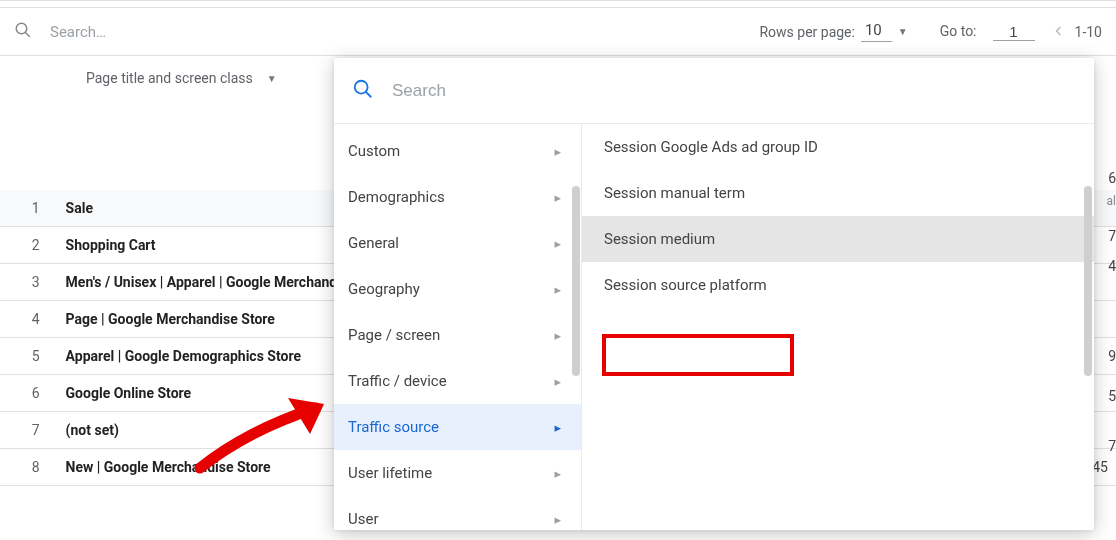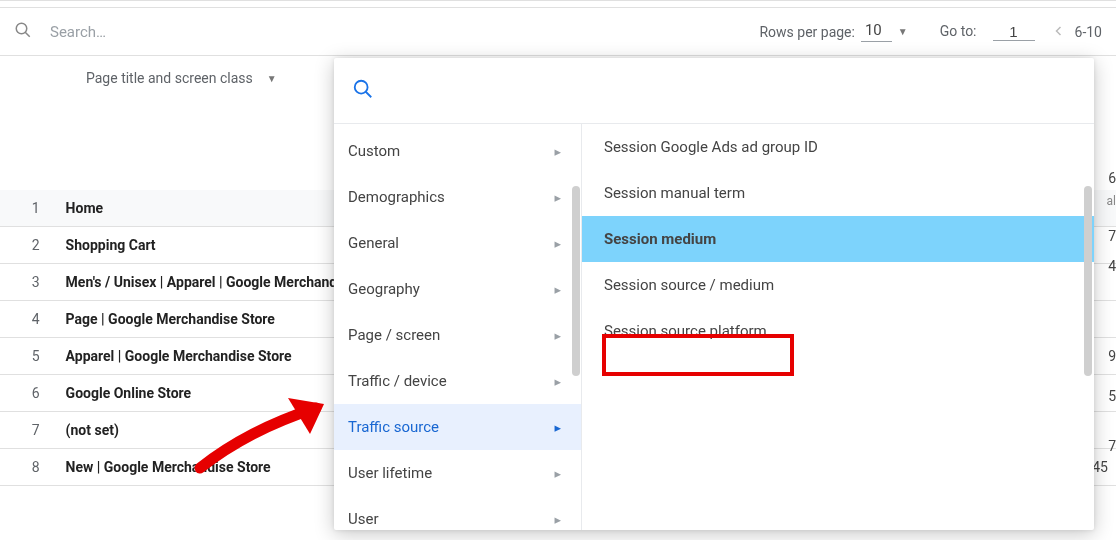--- a/index.html
+++ b/index.html
@@ -95,21 +95,21 @@
   .panel .right {
     flex: 1;
     overflow-y: auto;
     position: relative;
   }
   .panel .right .item {
     height: 46px; display: flex; align-items: center;
     padding: 0 22px; font-size: 15px; color: #444; cursor: pointer;
   }
   .panel .right .item.cut { height: 24px; align-items: flex-end; color: #555; padding-bottom: 6px; }
-  .panel .right .item.sel { background: #7dd3fc; font-weight: bold; }
+  .panel .right .item.sel { background: #e5e5e5; }
   .highlight-box {
     position: absolute;
     border: 4px solid #e60000;
     pointer-events: none;
   }
   .arrow-ann { position: absolute; pointer-events: none; }
   
   .thumb-left { position: absolute; top: 128px; right: 0; width: 8px; height: 190px; background: #cfcfcf; border-radius: 4px; }
   .thumb-right { position: absolute; top: 128px; right: 0; width: 8px; height: 190px; background: #cfcfcf; border-radius: 4px; }
 </style>
@@ -135,55 +135,55 @@
   <span class="goto">
     <span>Go to:</span>
     <input value="1" style="">
   </span>
   <span class="pager">
     <span>
       <svg width="12" height="12" viewBox="0 0 24 24" fill="none" stroke="#bbb" stroke-width="3">
           <polyline points="15 4 7 12 15 20"></polyline>
         </svg>
     </span>
-    <span class="range">6-10</span>
+    <span class="range">1-10</span>
   </span>
 </div>
 
 <div class="dim-row">
   <span>Page title and screen class</span>
   <span class="caret">▼</span>
 </div>
 
 <div class="table-wrap">
   <table class="table">
     <tbody id="tbody">
         <tr style="background: rgb(248, 249, 250);">
           <td class="idx">1</td>
-          <td class="name">Home</td>
+          <td class="name">Sale</td>
           <td colspan="5"></td>
         </tr>
         <tr>
           <td class="idx">2</td>
           <td class="name">Shopping Cart</td>
           <td colspan="5"></td>
         </tr>
         <tr>
           <td class="idx">3</td>
           <td class="name">Men's / Unisex | Apparel | Google Merchandise Store</td>
           <td colspan="5"></td>
         </tr>
         <tr>
           <td class="idx">4</td>
           <td class="name">Page | Google Merchandise Store</td>
           <td colspan="5"></td>
         </tr>
         <tr>
           <td class="idx">5</td>
-          <td class="name">Apparel | Google Merchandise Store</td>
+          <td class="name">Apparel | Google Demographics Store</td>
           <td colspan="5"></td>
         </tr>
         <tr>
           <td class="idx">6</td>
           <td class="name">Google Online Store</td>
           <td colspan="5"></td>
         </tr>
         <tr>
           <td class="idx">7</td>
           <td class="name">(not set)</td>
@@ -214,20 +214,21 @@
 </div>
 
 <div class="panel">
   <div class="search">
     <span>
       <svg width="22" height="22" viewBox="0 0 24 24" fill="none" stroke="#1a73e8" stroke-width="2">
           <circle cx="10" cy="10" r="7"></circle>
           <line x1="21" y1="21" x2="15" y2="15"></line>
         </svg>
     </span>
+    <input placeholder="Search" style="">
   </div>
   <div class="body">
     <div class="left" id="catlist">
     <div class="item">
           <span>Custom</span>
           <span class="chev">▸</span>
         </div>
         <div class="item">
           <span>Demographics</span>
           <span class="chev">▸</span>
@@ -258,21 +259,20 @@
         </div>
         <div class="item">
           <span>User</span>
           <span class="chev">▸</span>
         </div>
       </div>
     <div class="right" id="optlist">
         <div class="item">Session Google Ads ad group ID</div>
         <div class="item">Session manual term</div>
         <div class="item sel">Session medium</div>
-        <div class="item">Session source / medium</div>
         <div class="item">Session source platform</div>
       </div>
   </div>
   <div class="thumb-left" style="left:238px; top:128px;"></div>
   <div class="thumb-right" style="right:2px; top:128px;"></div>
 </div>
 
 <div class="highlight-box" style="left:602px; top:334px; width:192px; height:42px;"></div>
 
 <svg class="arrow-ann" style="left:188px; top:380px;" width="170" height="100">

